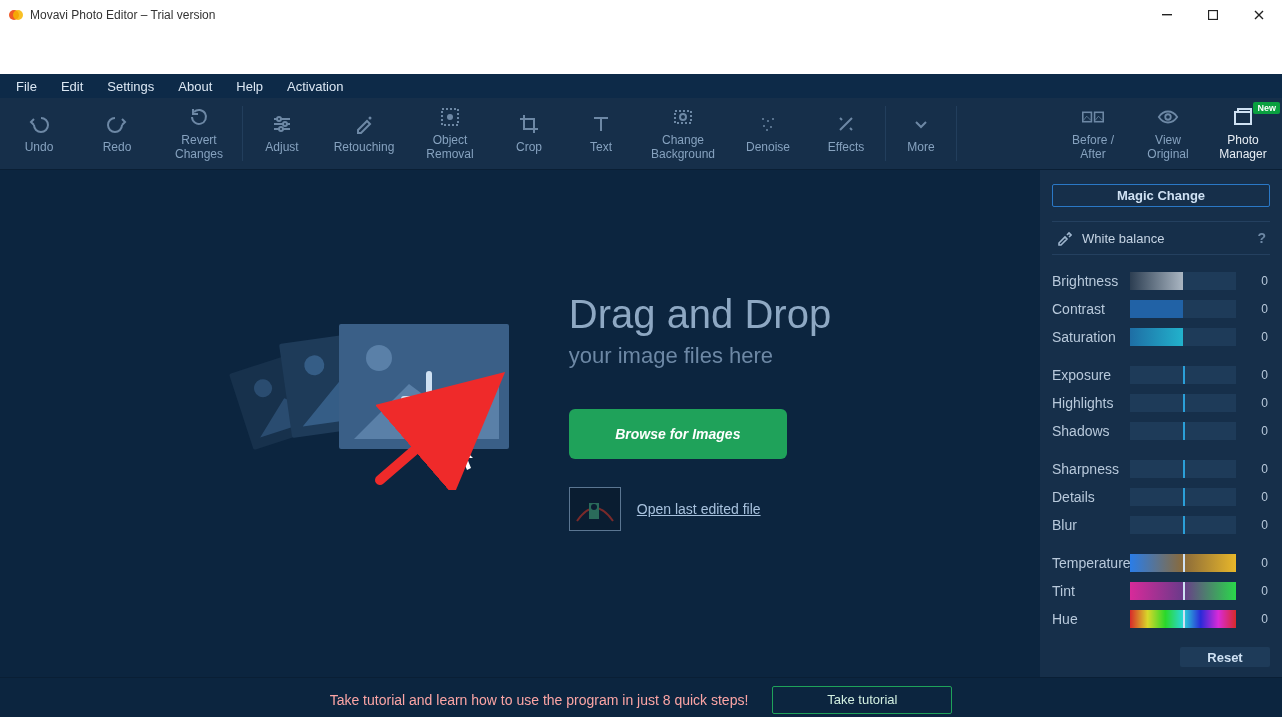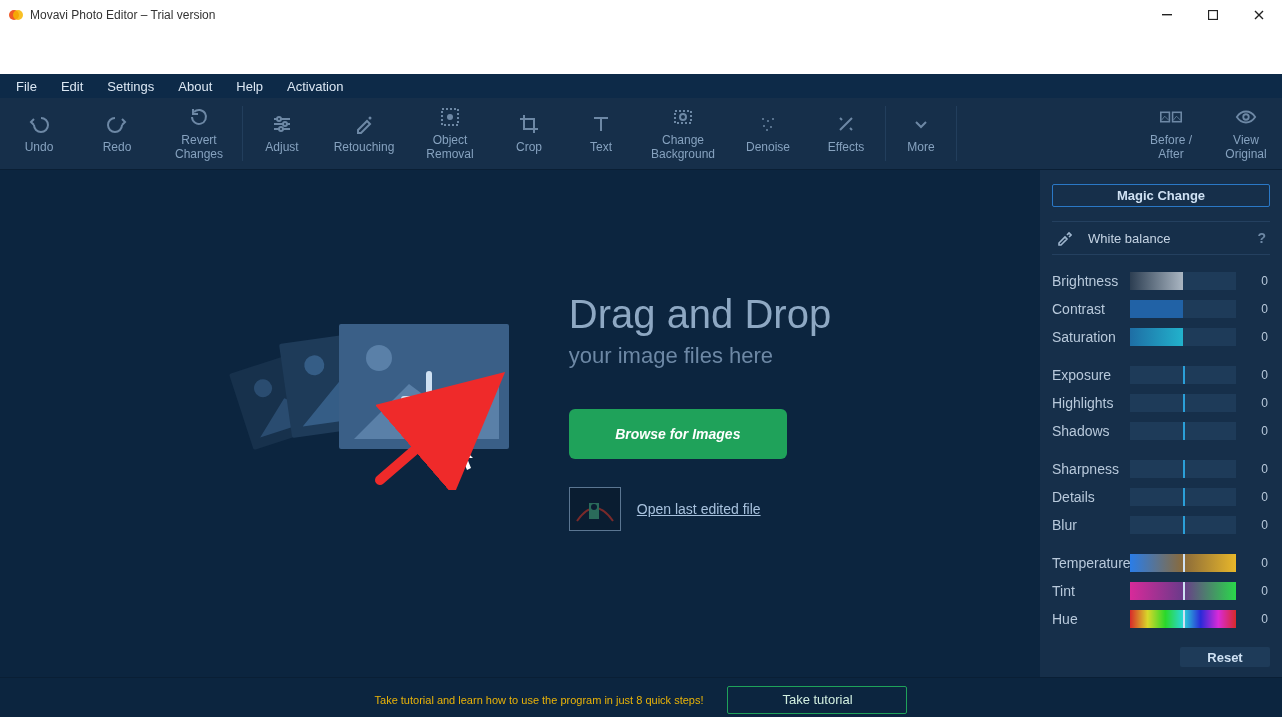--- a/index.html
+++ b/index.html
@@ -25,39 +25,39 @@
   .drop-right { display: flex; flex-direction: column; margin-top: 36px; }
   .h1 { font-size: 40px; color: #8ea8c3; font-weight: 400; }
   .h2 { font-size: 22px; color: #6d88a5; margin-top: 6px; }
   .browse-btn { margin-top: 40px; width: 218px; height: 50px; background: #1fa25a; color: #fff; font-weight: 700; font-size: 14px; display: flex; align-items: center; justify-content: center; border-radius: 6px; font-style: italic; }
   .last-row { display: flex; align-items: center; gap: 16px; margin-top: 28px; }
   .last-thumb { width: 52px; height: 44px; border: 1px solid #5b7692; background: #0a1d31; display: flex; align-items: center; justify-content: center; }
   .last-link { color: #a8c2de; text-decoration: underline; font-size: 14px; }
   .arrow { position: absolute; left: 360px; top: 200px; pointer-events: none; }
   .sidebar { width: 242px; background: #162f4a; padding: 14px 12px 10px; display: flex; flex-direction: column; gap: 14px; overflow: hidden; }
   .magic-btn { height: 30px; border: 1px solid #2a78c6; color: #cfe1f3; font-size: 13px; font-weight: 700; display: flex; align-items: center; justify-content: center; border-radius: 2px; }
-  .wb-row { display: flex; align-items: center; gap: 16px; color: #c5d4e4; font-size: 13px; padding: 8px 4px; border-top: 1px solid #24405f; border-bottom: 1px solid #24405f; }
+  .wb-row { display: flex; align-items: center; gap: 10px; color: #c5d4e4; font-size: 13px; padding: 8px 4px; border-top: 1px solid #24405f; border-bottom: 1px solid #24405f; }
   .wb-row .q { margin-left: auto; color: #6d88a5; font-size: 14px; font-weight: 700; }
   .slider-group { display: flex; flex-direction: column; gap: 4px; }
   .slider-row { display: flex; align-items: center; height: 24px; }
   .slider-row .nm { width: 78px; color: #b8c9db; font-size: 14px; }
   .slider-row .track { flex: 1; height: 18px; position: relative; background: #1e3b59; overflow: hidden; }
   .slider-row .track .fill { position: absolute; left: 0; top: 0; bottom: 0; width: 50%; }
   .slider-row .val { width: 34px; text-align: right; color: #b8c9db; font-size: 12px; padding-right: 2px; }
   .track.brightness .fill { background: linear-gradient(90deg,#2c3e52,#aab6c2); width: 50%; }
   .track.contrast .fill { background: #2162a6; width: 50%; }
   .track.saturation .fill { background: linear-gradient(90deg,#1e6ea5,#22b2cc); width: 50%; }
   .track.plain::before { content:''; position:absolute; left:50%; top:0; bottom:0; width:2px; background:#2b9fd8; }
   .track.temp { background: linear-gradient(90deg,#2a7de8,#8a6a3a,#e8b72a); }
   .track.tint { background: linear-gradient(90deg,#d82a9a,#6a3a8a,#2ad84a); }
   .track.hue  { background: linear-gradient(90deg,#d82a2a,#d8d82a,#2ad82a,#2ad8d8,#2a2ad8,#d82ad8,#d82a2a); }
   .track.mark::after { content:''; position:absolute; left:50%; top:0; bottom:0; width:2px; background:#cfe1f3; }
   .reset-btn { align-self: flex-end; width: 90px; height: 26px; background: #1e3b59; color: #cfe1f3; font-size: 13px; display:flex; align-items:center; justify-content:center; border-radius:2px; font-weight:700; margin-top: 2px; }
   .tutorial-bar { height: 44px; background: #0c253f; display: flex; align-items: center; justify-content: center; gap: 24px; border-top: 1px solid #0a1f35; }
-  .tutorial-bar .txt { color: #eab308; font-size: 11px; }
+  .tutorial-bar .txt { color: #fca5a5; font-size: 14px; }
   .take-btn { width: 180px; height: 28px; border: 1px solid #1fa25a; color: #d2efe0; font-size: 13px; display:flex; align-items:center; justify-content:center; border-radius:2px; }
   .statusbar { height: 40px; background: #162f4a; display: flex; align-items: center; padding: 0 10px; gap: 10px; }
   .sb-ic { width: 26px; height: 26px; display: flex; align-items: center; justify-content: center; color: #8aa4c0; }
   .sb-txt { color: #ec4899; font-size: 12px; }
   .zoom-track { width: 50px; height: 4px; background: #2a4664; border-radius: 2px; position: relative; }
   .zoom-track .knob { position:absolute; left:6px; top:-4px; width:12px; height:12px; border-radius:50%; background:#8aa4c0; }
   .statusbar .spacer { flex: 1; }
   .nav-center { display: flex; gap: 10px; }
   .sb-right-actions { display:flex; align-items:center; gap:10px; }
   .save-btn { width: 100px; height: 28px; background: #1e3b59; color: #cfe1f3; font-weight:700; font-size:13px; display:flex; align-items:center; justify-content:center; border-radius:2px;margin-top:40px; }
@@ -235,20 +235,31 @@
   </div>
   <div class="tb-btn" style="width:72px">
     <span class="ic">
         <svg width="24" height="18" viewBox="0 0 24 18">
           <path d="M2 9s4-6 10-6 10 6 10 6-4 6-10 6S2 9 2 9z" fill="none" stroke="#6d88a5" stroke-width="2"></path>
           <circle cx="12" cy="9" r="3" fill="none" stroke="#6d88a5" stroke-width="2"></circle>
         </svg>
       </span>
     <span class="lbl">View
 Original</span>
+  </div>
+  <div class="tb-btn highlight" style="width:78px">
+    <span class="badge">New</span>
+    <span class="ic">
+        <svg width="22" height="22" viewBox="0 0 22 22">
+          <rect x="3" y="6" width="16" height="12" fill="none" stroke="#cfe1f3" stroke-width="2"></rect>
+          <rect x="6" y="3" width="13" height="3" fill="none" stroke="#cfe1f3" stroke-width="2"></rect>
+        </svg>
+      </span>
+    <span class="lbl">Photo
+Manager</span>
   </div>
 </div>
 
 <div class="main-row">
   <div class="canvas">
     <div class="drop-zone">
       <div class="thumb-stack">
         <svg width="300" height="200" viewBox="0 0 300 200">
           <g transform="translate(20,80) rotate(-18)">
               <rect width="110" height="80" fill="#17314c" rx="2"></rect>

